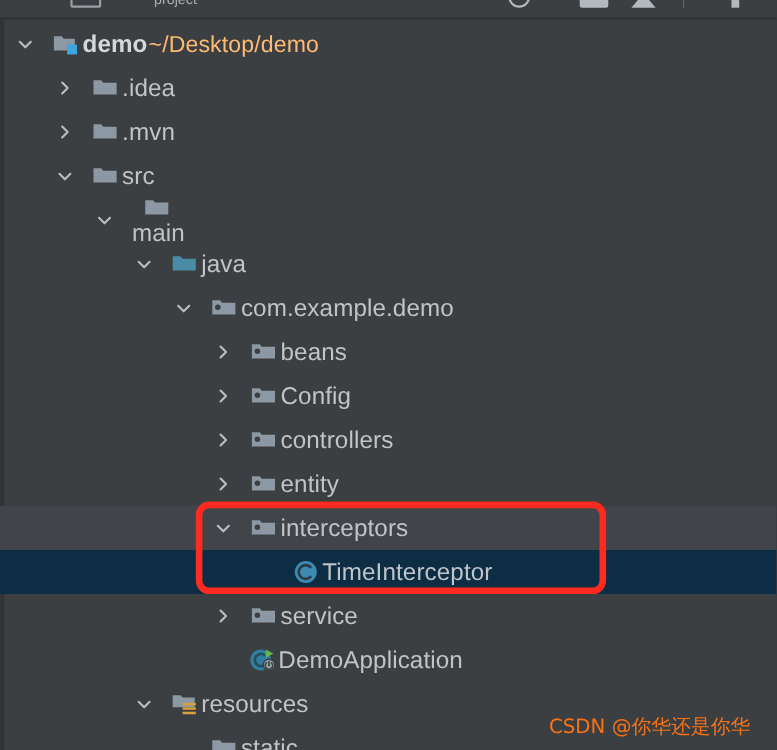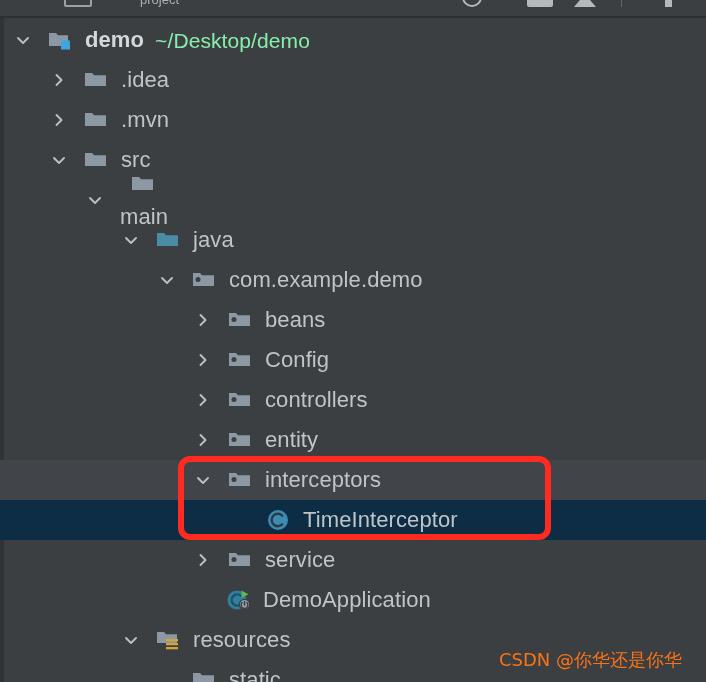--- a/index.html
+++ b/index.html
@@ -106,38 +106,38 @@
     position: absolute;
     width: 18px; height: 18px;
     display: inline-block;
   }
   .chev svg { display: block; }
 
   .node {
     position: absolute;
     display: flex;
     align-items: center;
-    gap: 11px;
+    gap: 1px;
   }
 
   .ico {
     position: relative;
     width: 26px; height: 22px;
     flex: 0 0 auto;
   }
   .ico svg { display: block; }
 
   .label {
     color: #bfc4c8;
     font-size: 22px;
     line-height: 1;
     letter-spacing: 0.1px;
   }
   .label.bold { font-weight: bold; color: #d4d8db; }
-  .label.path { color: #86efac; font-size: 21px; }
+  .label.path { color: #fdba74; font-size: 21px; }
 
   
   .red-box {
     position: absolute;
     border: 6px solid #ff2a20;
     border-radius: 12px;
     pointer-events: none;
   }
 
   

